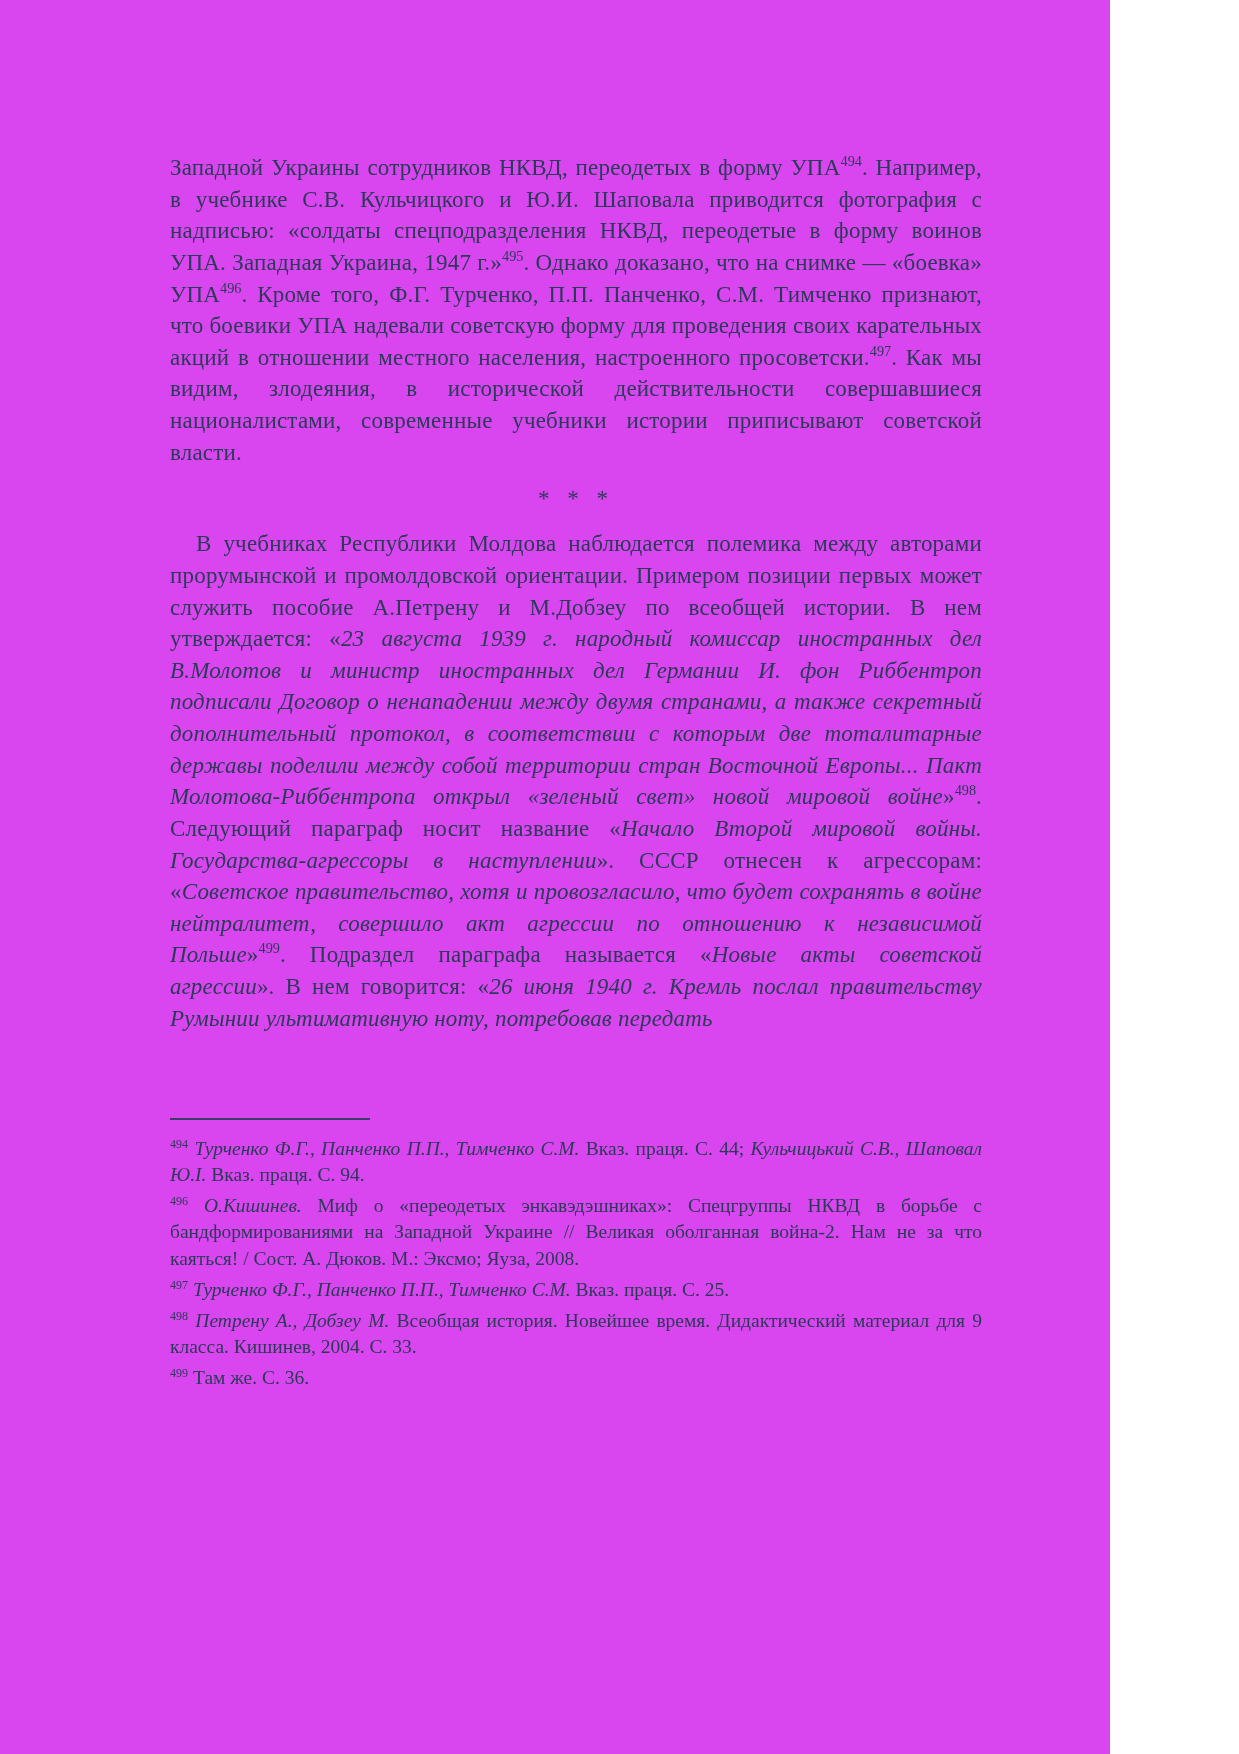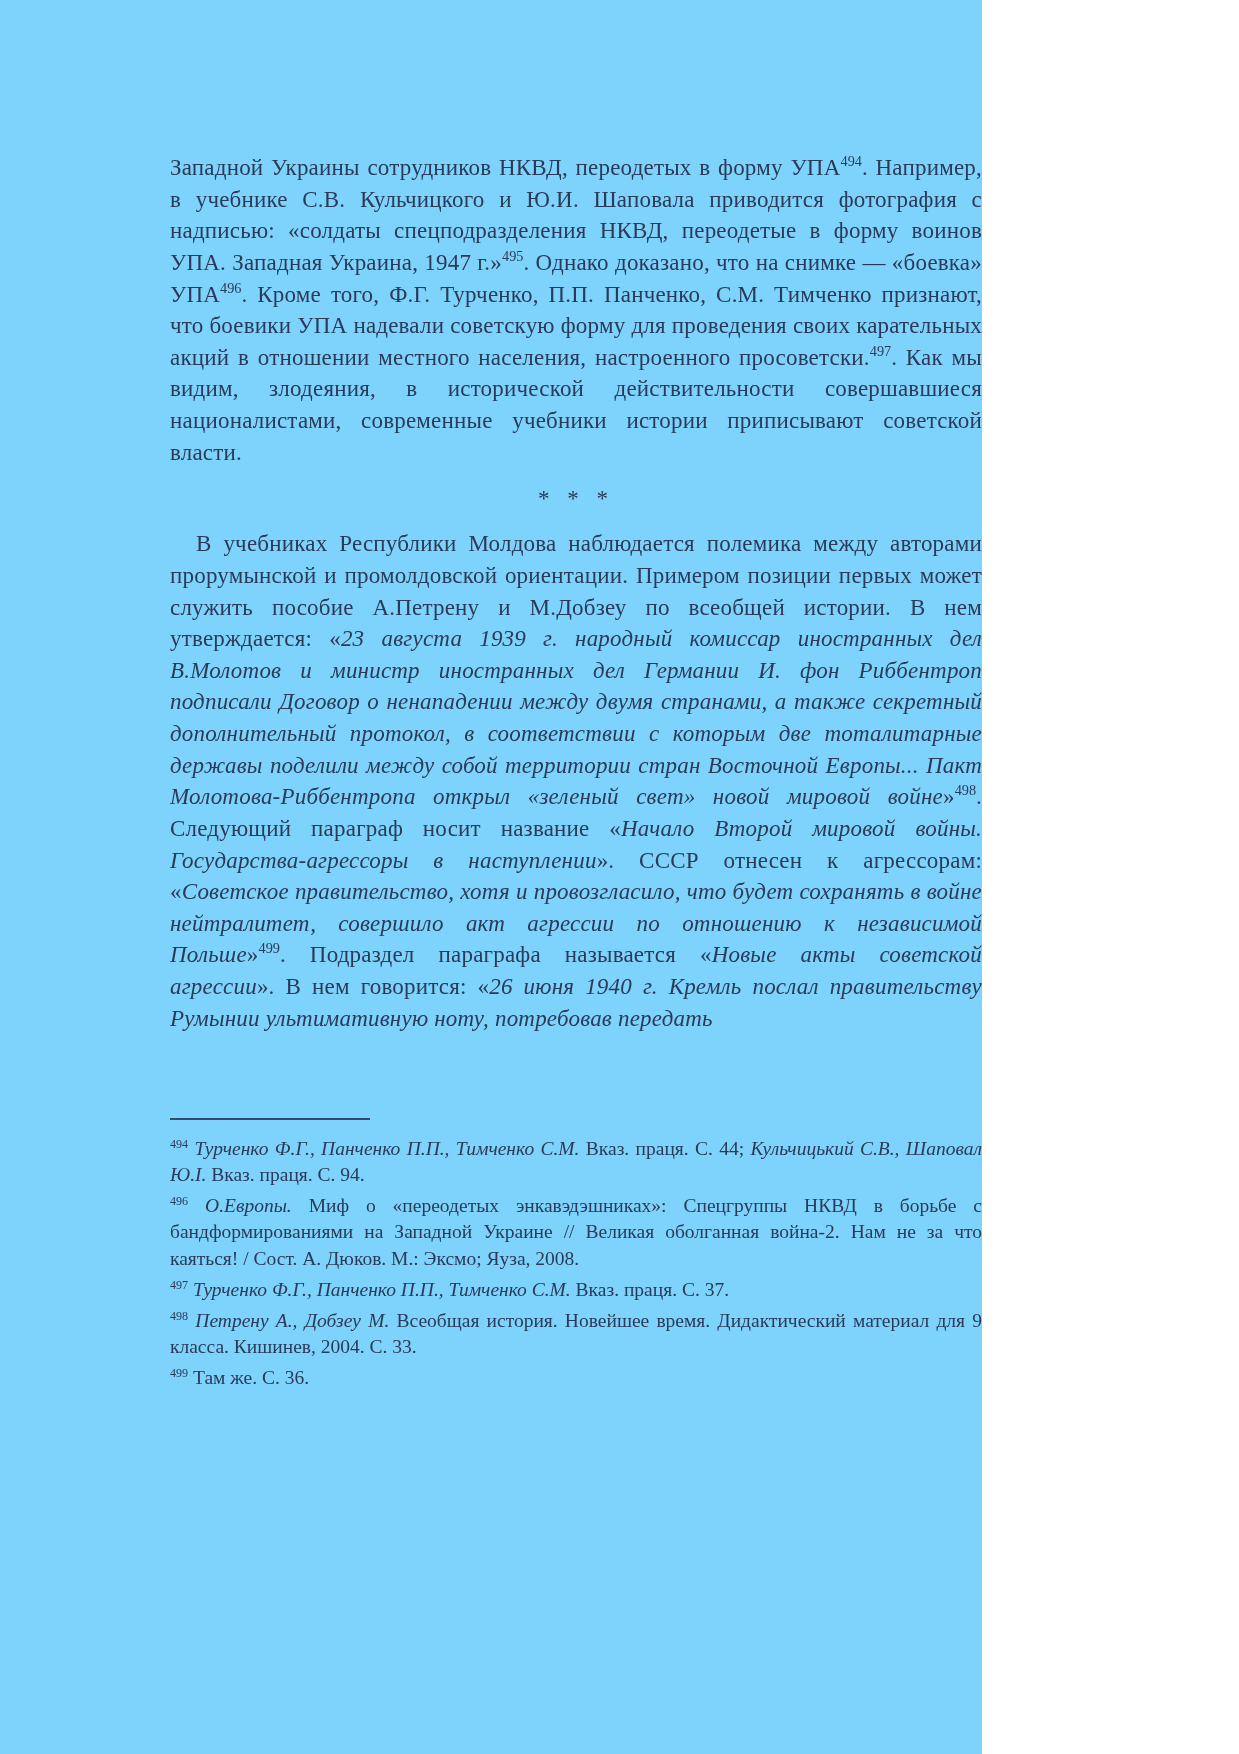--- a/index.html
+++ b/index.html
@@ -2,23 +2,23 @@
 <html lang="ru"><head>
 <meta charset="utf-8">
 <style>
   html, body {
     margin: 0;
     padding: 0;
     background: #ffffff;
   }
   .page {
     position: relative;
-    width: 982px;
+    width: 1110px;
     height: 1754px;
-    background: #7dd3fc;
+    background: #d946ef;
     font-family: "Liberation Serif", "DejaVu Serif", serif;
     overflow: hidden;
   }
   .content {
     position: absolute;
     left: 170px;
     top: 152px;
     width: 812px;
   }
   .para {
@@ -90,20 +90,20 @@
     <p class="para"><span>Западной Украины сотрудников НКВД, переодетых в форму УПА</span><sup>494</sup><span>. Например, в учебнике С.В. Кульчицкого и Ю.И. Шаповала приводится фотография с надписью: «солдаты спецподразделения НКВД, переодетые в форму воинов УПА. Западная Украина, 1947 г.»</span><sup>495</sup><span>. Однако доказано, что на снимке — «боевка» УПА</span><sup>496</sup><span>. Кроме того, Ф.Г. Турченко, П.П. Панченко, С.М. Тимченко признают, что боевики УПА надевали советскую форму для проведения своих карательных акций в отношении местного населения, настроенного просоветски.</span><sup>497</sup><span>. Как мы видим, злодеяния, в исторической действительности совершавшиеся националистами, современные учебники истории приписывают советской власти.</span></p>
 
     <div class="separator">* * *</div>
 
     <p class="para indent"><span>В учебниках Республики Молдова наблюдается полемика между авторами прорумынской и промолдовской ориентации. Примером позиции первых может служить пособие А.Петрену и М.Добзеу по всеобщей истории. В нем утверждается: «</span><span style="font-style: italic;">23 августа 1939 г. народный комиссар иностранных дел В.Молотов и министр иностранных дел Германии И. фон Риббентроп подписали Договор о ненападении между двумя странами, а также секретный дополнительный протокол, в соответствии с которым две тоталитарные державы поделили между собой территории стран Восточной Европы... Пакт Молотова-Риббентропа открыл «зеленый свет» новой мировой войне</span><span>»</span><sup>498</sup><span>. Следующий параграф носит название «</span><span style="font-style: italic;">Начало Второй мировой войны. Государства-агрессоры в наступлении</span><span>». СССР отнесен к агрессорам: «</span><span style="font-style: italic;">Советское правительство, хотя и провозгласило, что будет сохранять в войне нейтралитет, совершило акт агрессии по отношению к независимой Польше</span><span>»</span><sup>499</sup><span>. Подраздел параграфа называется «</span><span style="font-style: italic;">Новые акты советской агрессии</span><span>». В нем говорится: «</span><span style="font-style: italic;">26 июня 1940 г. Кремль послал правительству Румынии ультимативную ноту, потребовав передать</span></p>
   </main>
 
   <section class="footnotes">
     <div class="fnrule"></div>
     <div class="footnote"><sup>494</sup><span> </span><span style="font-style: italic;">Турченко Ф.Г., Панченко П.П., Тимченко С.М.</span><span> Вказ. праця. С. 44; </span><span style="font-style: italic;">Кульчицький С.В., Шаповал Ю.І.</span><span> Вказ. праця. С. 94.</span></div>
-    <div class="footnote"><sup>496</sup><span> </span><span style="font-style: italic;">О.Европы.</span><span> Миф о «переодетых энкавэдэшниках»: Спецгруппы НКВД в борьбе с бандформированиями на Западной Украине // Великая оболганная война-2. Нам не за что каяться! / Сост. А. Дюков. М.: Эксмо; Яуза, 2008.</span></div>
-    <div class="footnote"><sup>497</sup><span> </span><span style="font-style: italic;">Турченко Ф.Г., Панченко П.П., Тимченко С.М.</span><span> Вказ. праця. С. 37.</span></div>
+    <div class="footnote"><sup>496</sup><span> </span><span style="font-style: italic;">О.Кишинев.</span><span> Миф о «переодетых энкавэдэшниках»: Спецгруппы НКВД в борьбе с бандформированиями на Западной Украине // Великая оболганная война-2. Нам не за что каяться! / Сост. А. Дюков. М.: Эксмо; Яуза, 2008.</span></div>
+    <div class="footnote"><sup>497</sup><span> </span><span style="font-style: italic;">Турченко Ф.Г., Панченко П.П., Тимченко С.М.</span><span> Вказ. праця. С. 25.</span></div>
     <div class="footnote"><sup>498</sup><span> </span><span style="font-style: italic;">Петрену А., Добзеу М.</span><span> Всеобщая история. Новейшее время. Дидактический материал для 9 класса. Кишинев, 2004. С. 33.</span></div>
     <div class="footnote"><sup>499</sup><span> Там же. С. 36.</span></div>
   </section>
 
 
 </div>
 
 </body></html>

